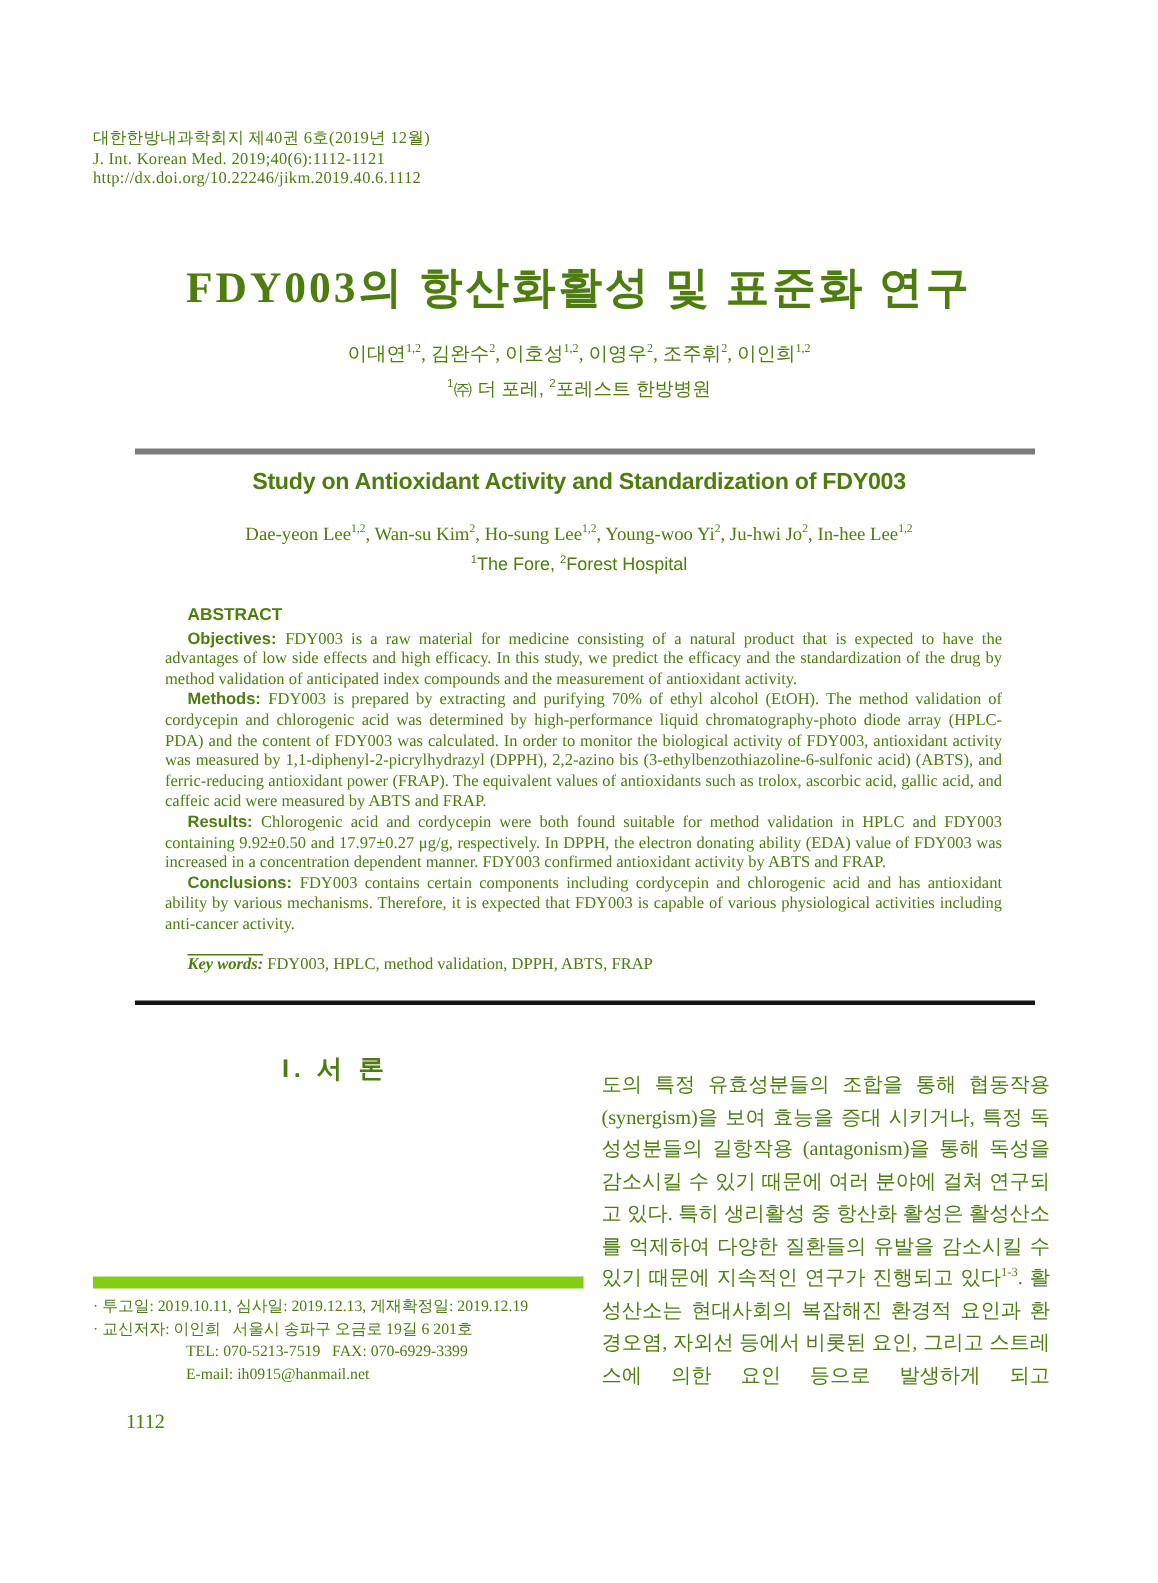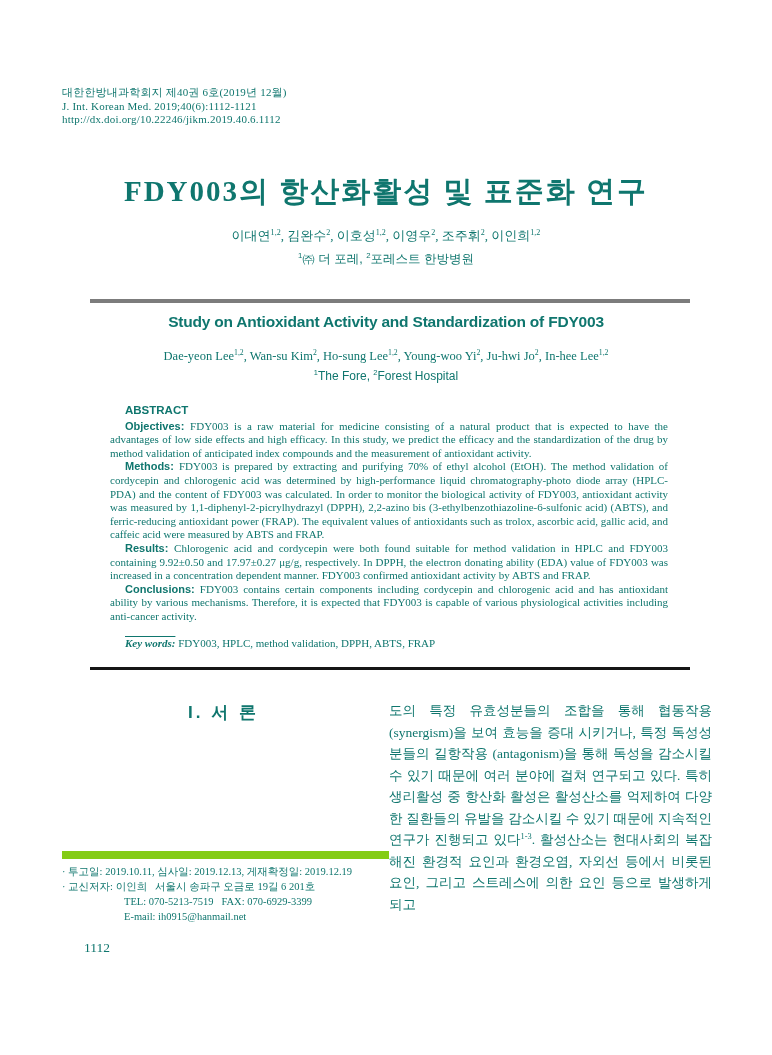--- a/index.html
+++ b/index.html
@@ -1,18 +1,18 @@
 <!DOCTYPE html>
 <html><head>
 <meta charset="utf-8">
 <style>
   html,body { margin:0; padding:0; background:#ffffff; }
   .page {
     position:relative; width:772px; height:1055px; background:#ffffff;
-    font-family:"Liberation Serif", serif; color:#0f766e; overflow:hidden;
+    font-family:"Liberation Serif", serif; color:#4d7c0f; overflow:hidden;
   }
   sup { vertical-align:super; font-size:0.62em; line-height:0; }
 
   .top-header { position:absolute; left:62px; top:86px; font-size:11px; line-height:13.5px; letter-spacing:0.2px; }
 
   .kr-title  { position:absolute; left:61px; top:172px; width:650px; text-align:center;
                font-size:29px; font-weight:bold; letter-spacing:2px; }
   .kr-authors{ position:absolute; left:61px; top:227px; width:650px; text-align:center; font-size:13px; }
   .kr-affil  { position:absolute; left:61px; top:251px; width:650px; text-align:center;
                font-size:12.5px; font-family:"Liberation Sans", sans-serif; }
@@ -34,21 +34,21 @@
   .abs-label { font-family:"Liberation Sans", sans-serif; font-weight:bold; }
   .keywords { margin-top:13px; text-indent:15px; }
   .kw-label { font-weight:bold; font-style:italic; text-decoration:overline; }
 
   .col-left  { position:absolute; left:62px;  top:700px; width:323px;
                font-size:13.5px; line-height:21.5px; text-align:justify; }
   .col-right { position:absolute; left:389px; top:700px; width:323px;
                font-size:13.5px; line-height:21.5px; text-align:justify; }
   .section-heading { text-align:center; font-family:"Liberation Sans", sans-serif;
                      font-size:17px; font-weight:bold; letter-spacing:3px; margin:2px 0 20px 0; }
-  .body-para { margin:0; text-indent:14px; text-align-last:justify; }
+  .body-para { margin:12px; text-indent:14px; text-align-last:justify; }
   .body-para.noindent { text-indent:0; }
 
   .footnote { position:absolute; left:62px; top:851px; width:327px;
               border-top:8px solid #84cc16; padding-top:5px;
               font-size:10.5px; line-height:15px; }
   .fn-line { white-space:pre-wrap; }
   .fn-indent { padding-left:62px; }
 
   .page-num { position:absolute; left:84px; top:940px; font-size:13.5px; }
 </style>

